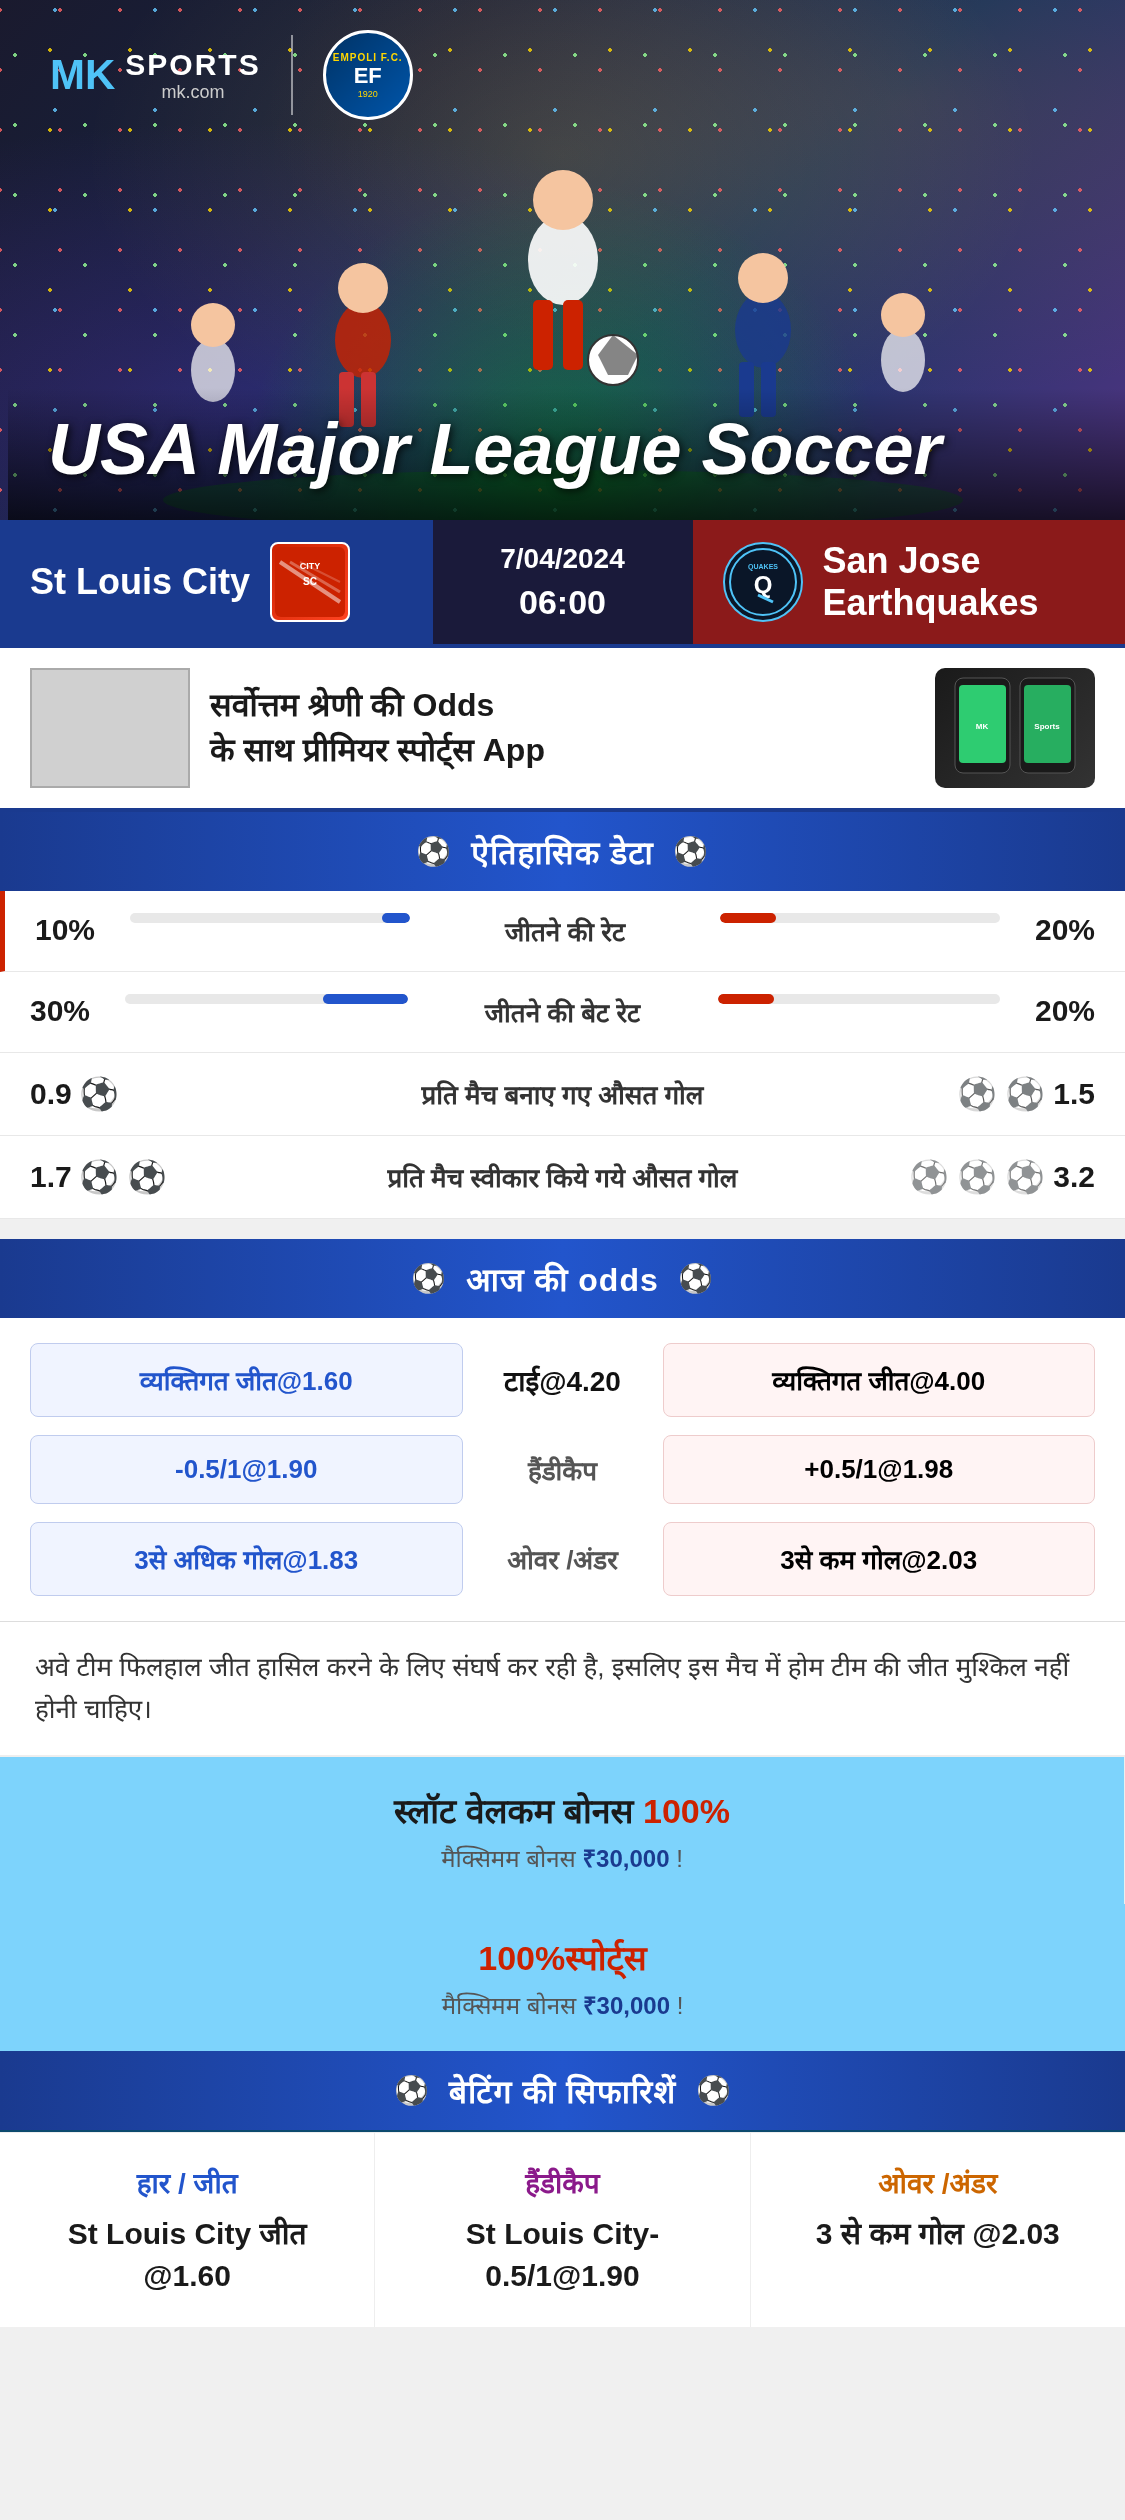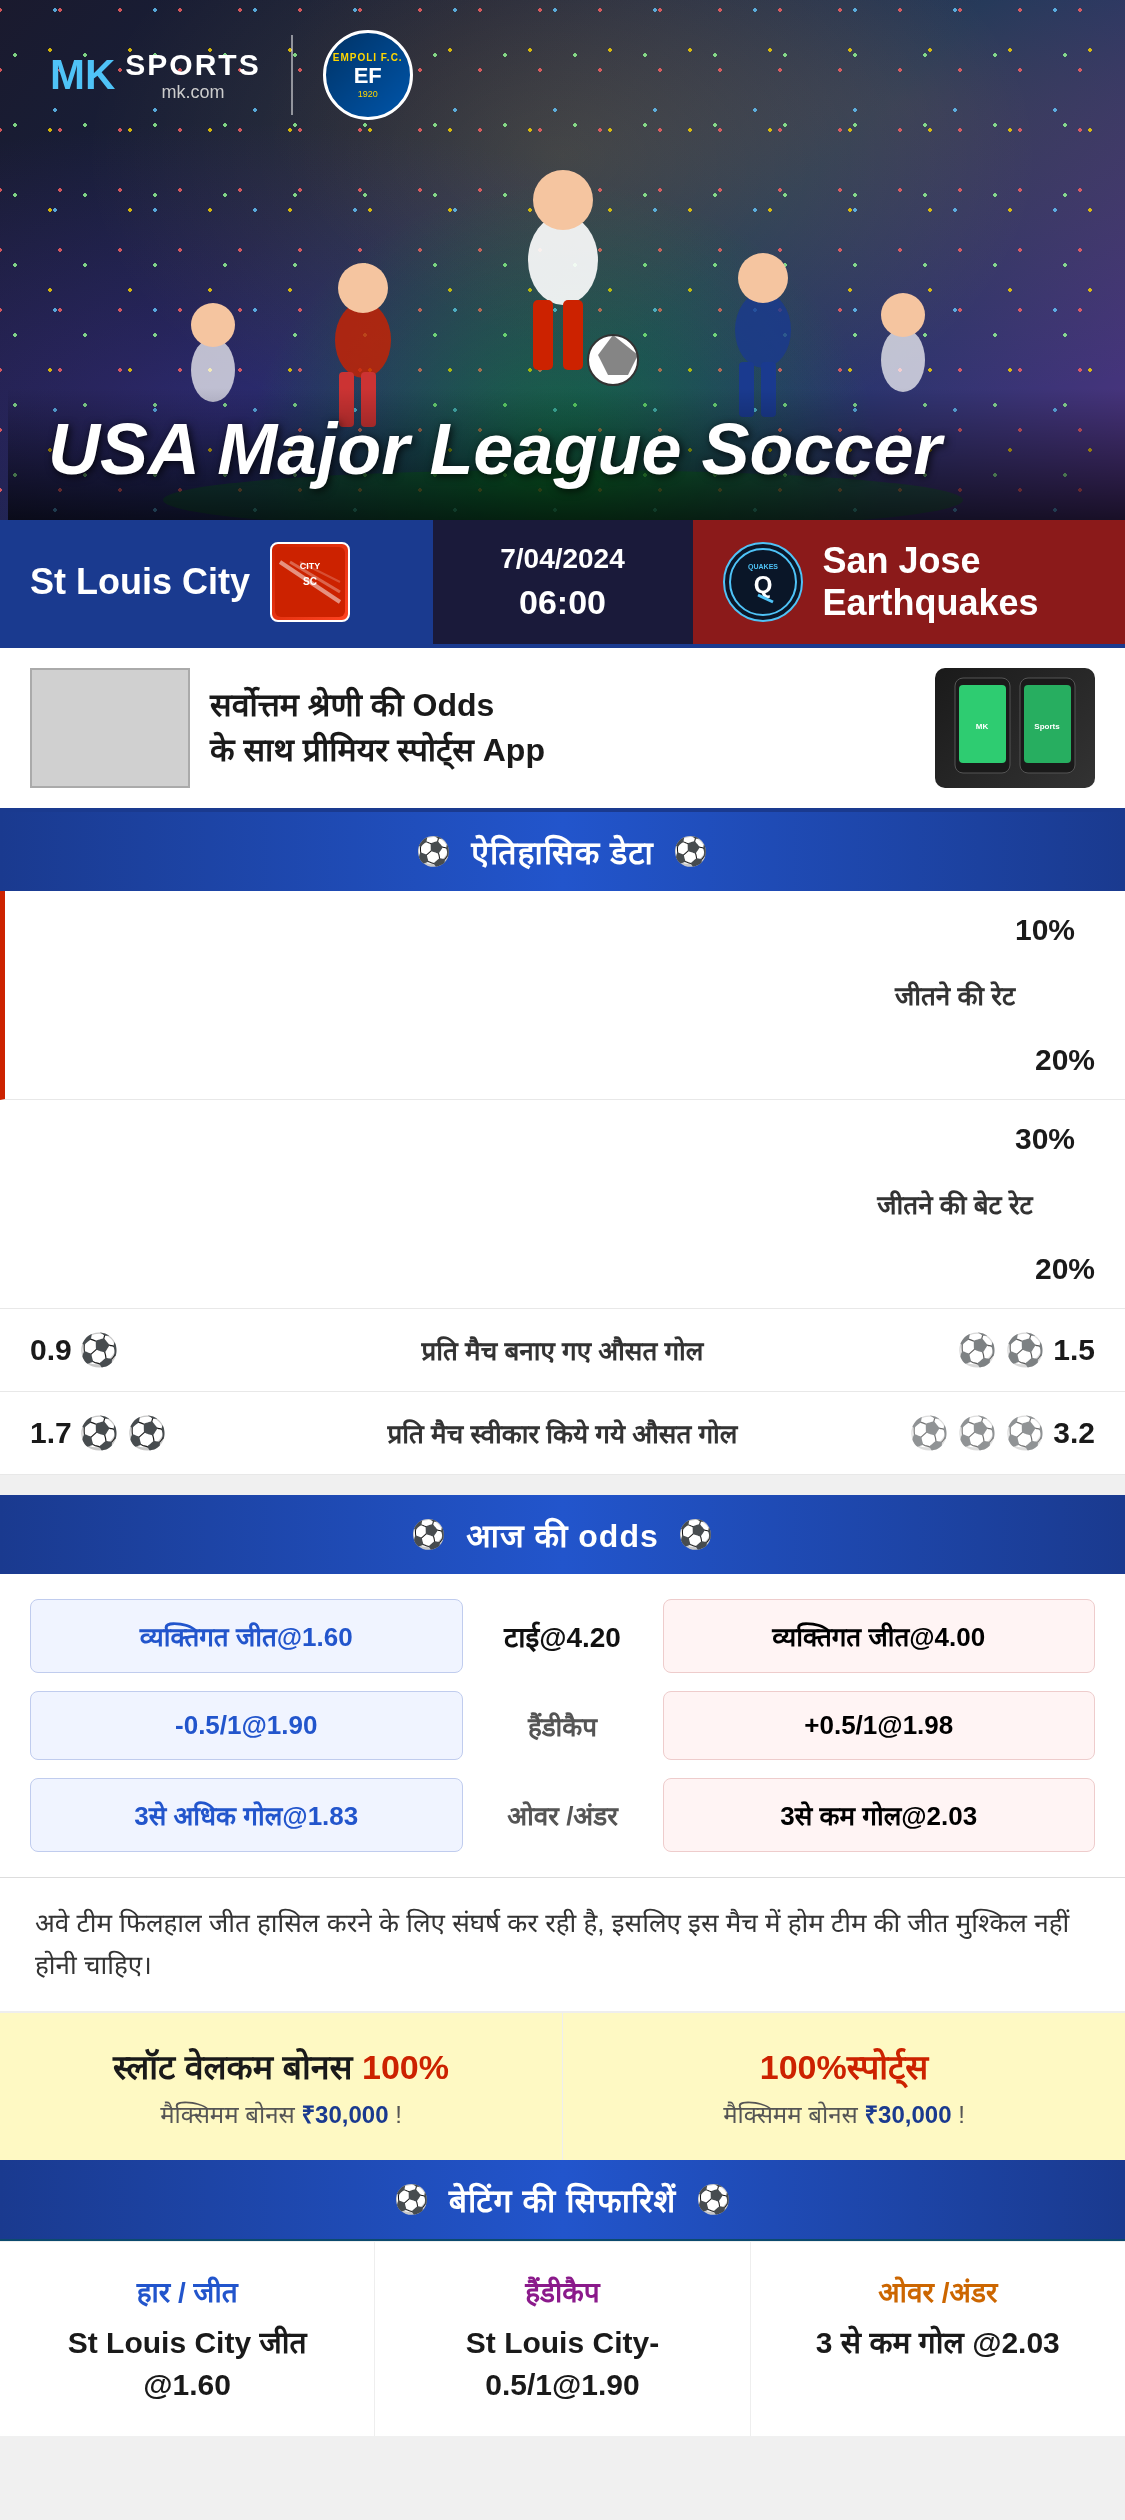--- a/index.html
+++ b/index.html
@@ -258,25 +258,24 @@
       font-size: 28px;
     }
 
     
     .stats-container {
       background: white;
       padding: 0;
     }
     .stat-row {
       display: flex;
-      align-items: flex-end;
+      align-items: flex-start;
       padding: 22px 30px;
       border-bottom: 1px solid #e8e8e8;
       gap: 15px;
-      flex-direction: column;
     }
     .stat-value-left {
       width: 80px;
       font-size: 30px;
       font-weight: 700;
       color: #1a1a1a;
       text-align: left;
     }
     .stat-bar-left {
       flex: 1;
@@ -407,22 +406,23 @@
       padding: 25px 35px;
       font-size: 26px;
       color: #333;
       line-height: 1.6;
       border-top: 1px solid #ddd;
     }
 
     
     .bonus-section {
       display: flex;
-      background: #fef9c3;
+      background: #7dd3fc;
       border-top: 2px solid #eee;
+      flex-direction: column;
     }
     .bonus-card {
       flex: 1;
       padding: 30px 25px;
       text-align: center;
       border-right: 1px solid #eee;
     }
     .bonus-card:last-child { border-right: none; }
     .bonus-main {
       font-size: 34px;

